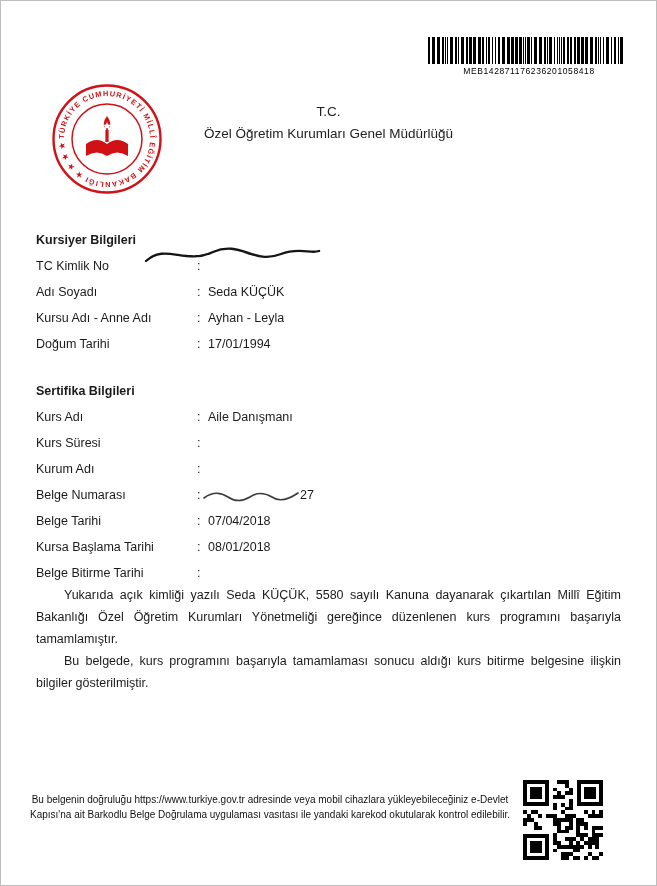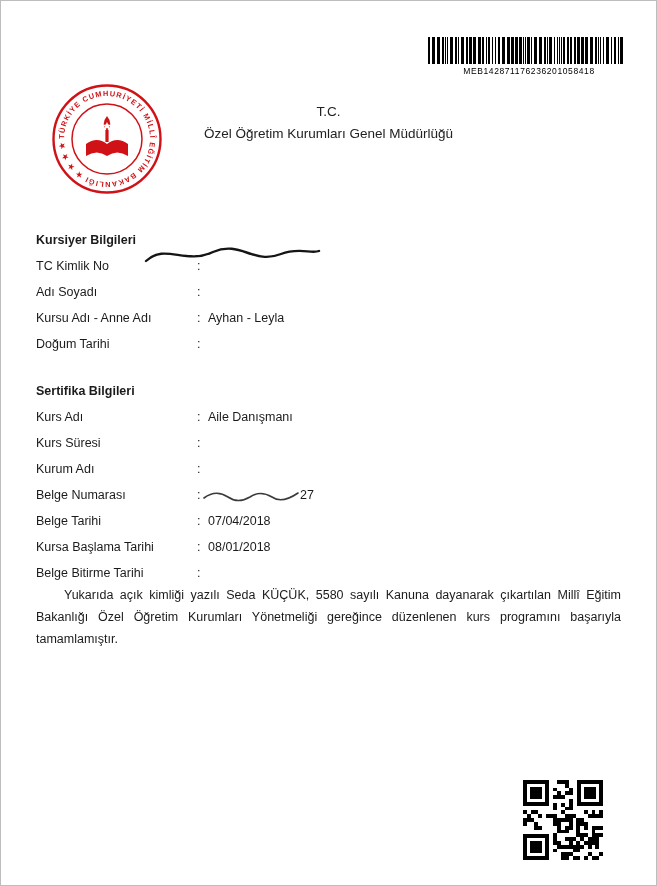--- a/index.html
+++ b/index.html
@@ -155,29 +155,31 @@
   <div class="section kursiyer">
     <div class="section-title">Kursiyer Bilgileri</div>
     <div class="frow">
       <span class="flabel">TC Kimlik No</span>
       <span class="fcolon">:</span>
       <span class="fvalue"></span>
     </div>
     <div class="frow">
       <span class="flabel">Adı Soyadı</span>
       <span class="fcolon">:</span>
+      <span class="fvalue">Seda KÜÇÜK</span>
     </div>
     <div class="frow">
       <span class="flabel">Kursu Adı - Anne Adı</span>
       <span class="fcolon">:</span>
       <span class="fvalue">Ayhan - Leyla</span>
     </div>
     <div class="frow">
       <span class="flabel">Doğum Tarihi</span>
       <span class="fcolon">:</span>
+      <span class="fvalue">17/01/1994</span>
     </div>
   </div>
 
   <svg class="scribble scribble-1" width="180" height="30">
     <path d="M3,22 C22,4 42,26 70,13 C98,1 110,26 138,15 C156,8 168,15 176,12" fill="none" stroke="#151515" stroke-width="2.4" stroke-linecap="round"></path>
   </svg>
 
   <div class="section sertifika">
     <div class="section-title">Sertifika Bilgileri</div>
     <div class="frow">
@@ -213,22 +215,24 @@
       <span class="fcolon">:</span>
     </div>
   </div>
 
   <svg class="scribble scribble-2" width="100" height="20">
     <path d="M2,13 q12,-9 24,-1 q10,7 22,0 q10,-7 22,0 q10,7 26,-4" fill="none" stroke="#3a3a3a" stroke-width="1.6" stroke-linecap="round"></path>
   </svg>
 
   <div class="body-text">
     <p>Yukarıda açık kimliği yazılı Seda KÜÇÜK, 5580 sayılı Kanuna dayanarak çıkartılan Millî Eğitim Bakanlığı Özel Öğretim Kurumları Yönetmeliği gereğince düzenlenen kurs programını başarıyla tamamlamıştır.</p>
-  </div>
-
+    <p>Bu belgede, kurs programını başarıyla tamamlaması sonucu aldığı kurs bitirme belgesine ilişkin bilgiler gösterilmiştir.</p>
+  </div>
+
+  <div class="footer-note">Bu belgenin doğruluğu https://www.turkiye.gov.tr adresinde veya mobil cihazlara yükleyebileceğiniz e-Devlet Kapısı'na ait Barkodlu Belge Doğrulama uygulaması vasıtası ile yandaki karekod okutularak kontrol edilebilir.</div>
 
   <div class="qr">
     <div class="qr-cells">
         <i style="grid-area:1/10"></i>
         <i style="grid-area:1/11"></i>
         <i style="grid-area:1/12"></i>
         <i style="grid-area:2/12"></i>
         <i style="grid-area:3/9"></i>
         <i style="grid-area:3/13"></i>
         <i style="grid-area:4/10"></i>

